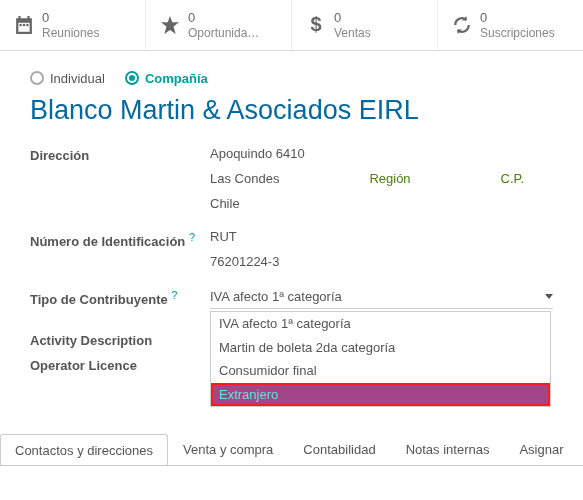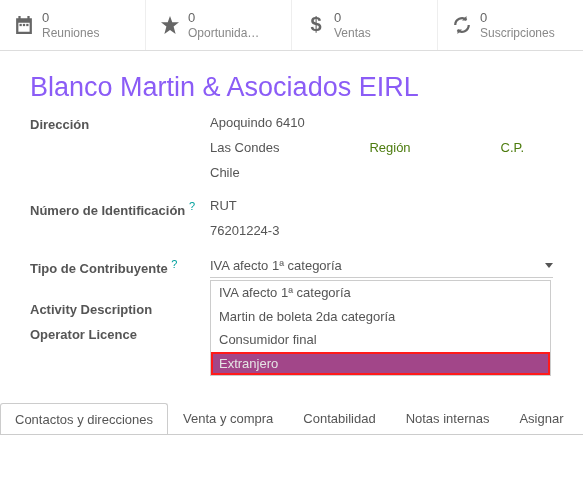--- a/index.html
+++ b/index.html
@@ -15,35 +15,35 @@
   
   .content { padding: 20px 30px 0 30px; }
   
   .type-row { display:flex; gap:20px; align-items:center; margin-bottom:8px; font-size:13px;}
   .radio { display:flex; align-items:center; gap:6px; cursor:pointer; color:#555;}
   .radio-circle { width:14px; height:14px; border:2px solid #aaa; border-radius:50%; display:inline-block; position:relative;}
   .radio.selected { color:#00a09d; font-weight:bold;}
   .radio.selected .radio-circle { border-color:#00a09d;}
   .radio.selected .radio-circle::after { content:''; position:absolute; width:6px; height:6px; background:#00a09d; border-radius:50%; top:2px; left:2px;}
   
-  h1.title { font-size: 27px; font-weight:400; color:#8b5cf6; margin-bottom: 12px; line-height:1.2;}
+  h1.title { font-size: 27px; font-weight:400; color:#0369a1; margin-bottom: 20px; line-height:1.2;}
   
   .form-row { display:flex; margin-bottom:8px; align-items:flex-start;}
   .form-label { width:180px; font-weight:bold; font-size:13px; color:#555; padding-top:2px;}
   .form-label .help { color:#00a09d; font-weight:normal; font-size:11px; vertical-align:super; cursor:pointer;}
   .form-value { flex:1; font-size:13px; color:#555; position:relative;}
   .addr-line { margin-bottom:10px; display:flex; gap:30px;}
   .placeholder { color:#4d7c0f; }
   
   .select-display { display:flex; justify-content:space-between; align-items:center; border-bottom:1px solid #ccc; padding:2px 0 4px 0; cursor:pointer;}
   .caret { width:0; height:0; border-left:4px solid transparent; border-right:4px solid transparent; border-top:5px solid #555;}
   
   .dropdown { position:absolute; top:24px; left:0; right:2px; background:#fff; border:1px solid #ccc; z-index:10;}
   .dropdown-item { padding:2px 8px; font-size:13px; color:#555; cursor:pointer; line-height:1.5;}
-  .dropdown-item.highlighted { background:#a24689; color:#e5e5e5; border:2px solid #ff1a1a; padding:0 6px;}
+  .dropdown-item.highlighted { background:#a24689; color:#5eead4; border:2px solid #ff1a1a; padding:0 6px;}
   
   .tabs { display:flex; border-bottom:1px solid #ccc; margin-top:60px; overflow:hidden;}
   .tab { padding:8px 14px; font-size:13px; color:#555; border:1px solid transparent; border-bottom:none; cursor:pointer; white-space:nowrap;}
   .tab.active { border-color:#ccc; background:#fff; border-radius:3px 3px 0 0; position:relative; top:1px;}
 </style>
 </head>
 <body>
 
 <div class="stats-row">
   <div class="stat-item">
@@ -87,20 +87,30 @@
     </span>
     <span class="stat-text">
       <span class="stat-count">0</span>
       <span class="stat-label">Suscripciones</span>
     </span>
   </div>
 </div>
 
 <div class="content">
 
+  <div class="type-row">
+    <label class="radio">
+      <span class="radio-circle"></span>
+      <span>Individual</span>
+    </label>
+    <label class="radio selected">
+      <span class="radio-circle"></span>
+      <span>Compañía</span>
+    </label>
+  </div>
 
   <h1 class="title">Blanco Martin &amp; Asociados EIRL</h1>
 
   <div class="form-row">
     <div class="form-label">
       <span>Dirección</span>
     </div>
     <div class="form-value">
       <div class="addr-line">
           <span>Apoquindo 6410</span>

